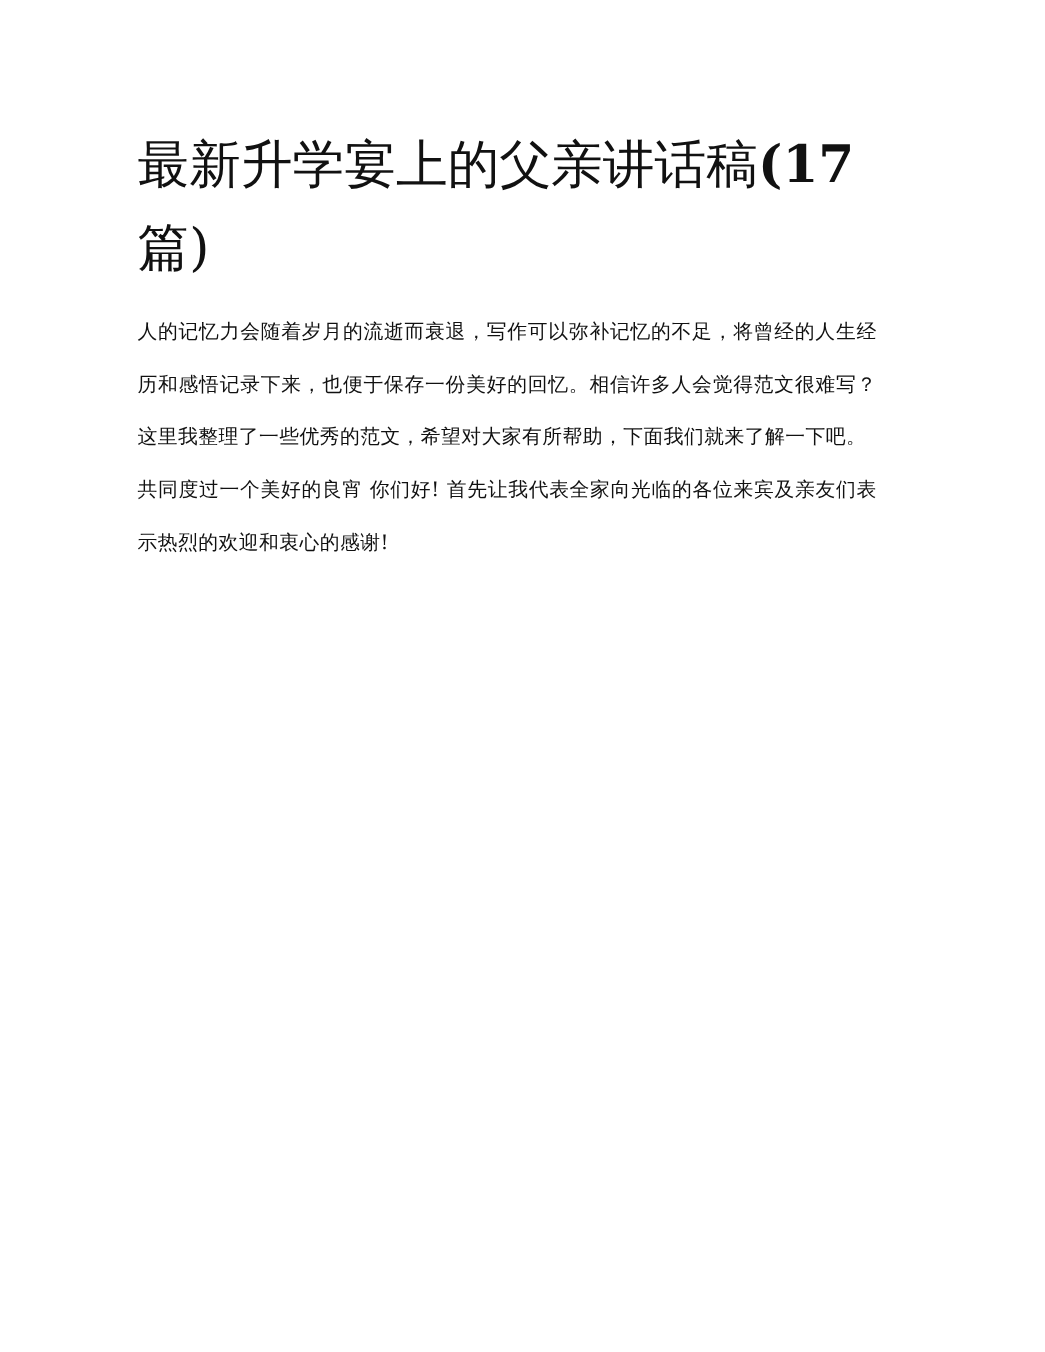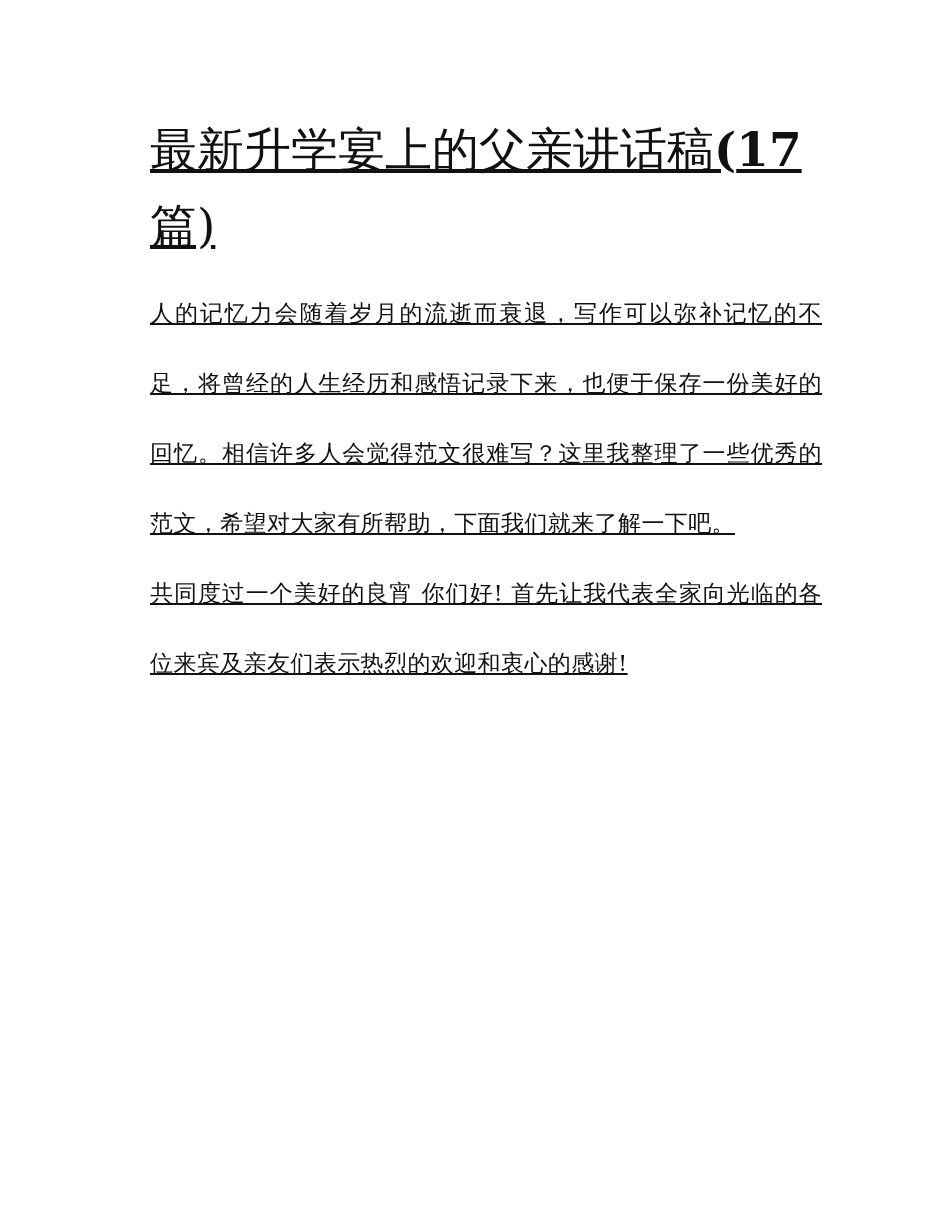--- a/index.html
+++ b/index.html
@@ -10,39 +10,38 @@
     body {
       width: 950px;
       height: 1229px;
       position: relative;
       overflow: hidden;
       font-family: "DejaVu Serif", "Liberation Serif", serif;
       color: #111111;
     }
     .page {
       position: absolute;
-      left: 150px;
+      left: 125px;
       top: 112px;
       width: 672px;
-      text-decoration: underline;
     }
     .title {
       font-size: 47px;
       line-height: 76px;
       font-weight: normal;
       margin: 0 0 14px 0;
       letter-spacing: 0px;
       word-break: break-all;
     }
     .title .num {
       font-weight: bold;
     }
     .para {
-      font-size: 23px;
-      line-height: 70px;
+      font-size: 18px;
+      line-height: 48px;
       margin: 0;
       text-align: justify;
       word-break: break-all;
       letter-spacing: 0.4px;
     }
   </style>
 </head>
 <body>
 
 <div class="page">

